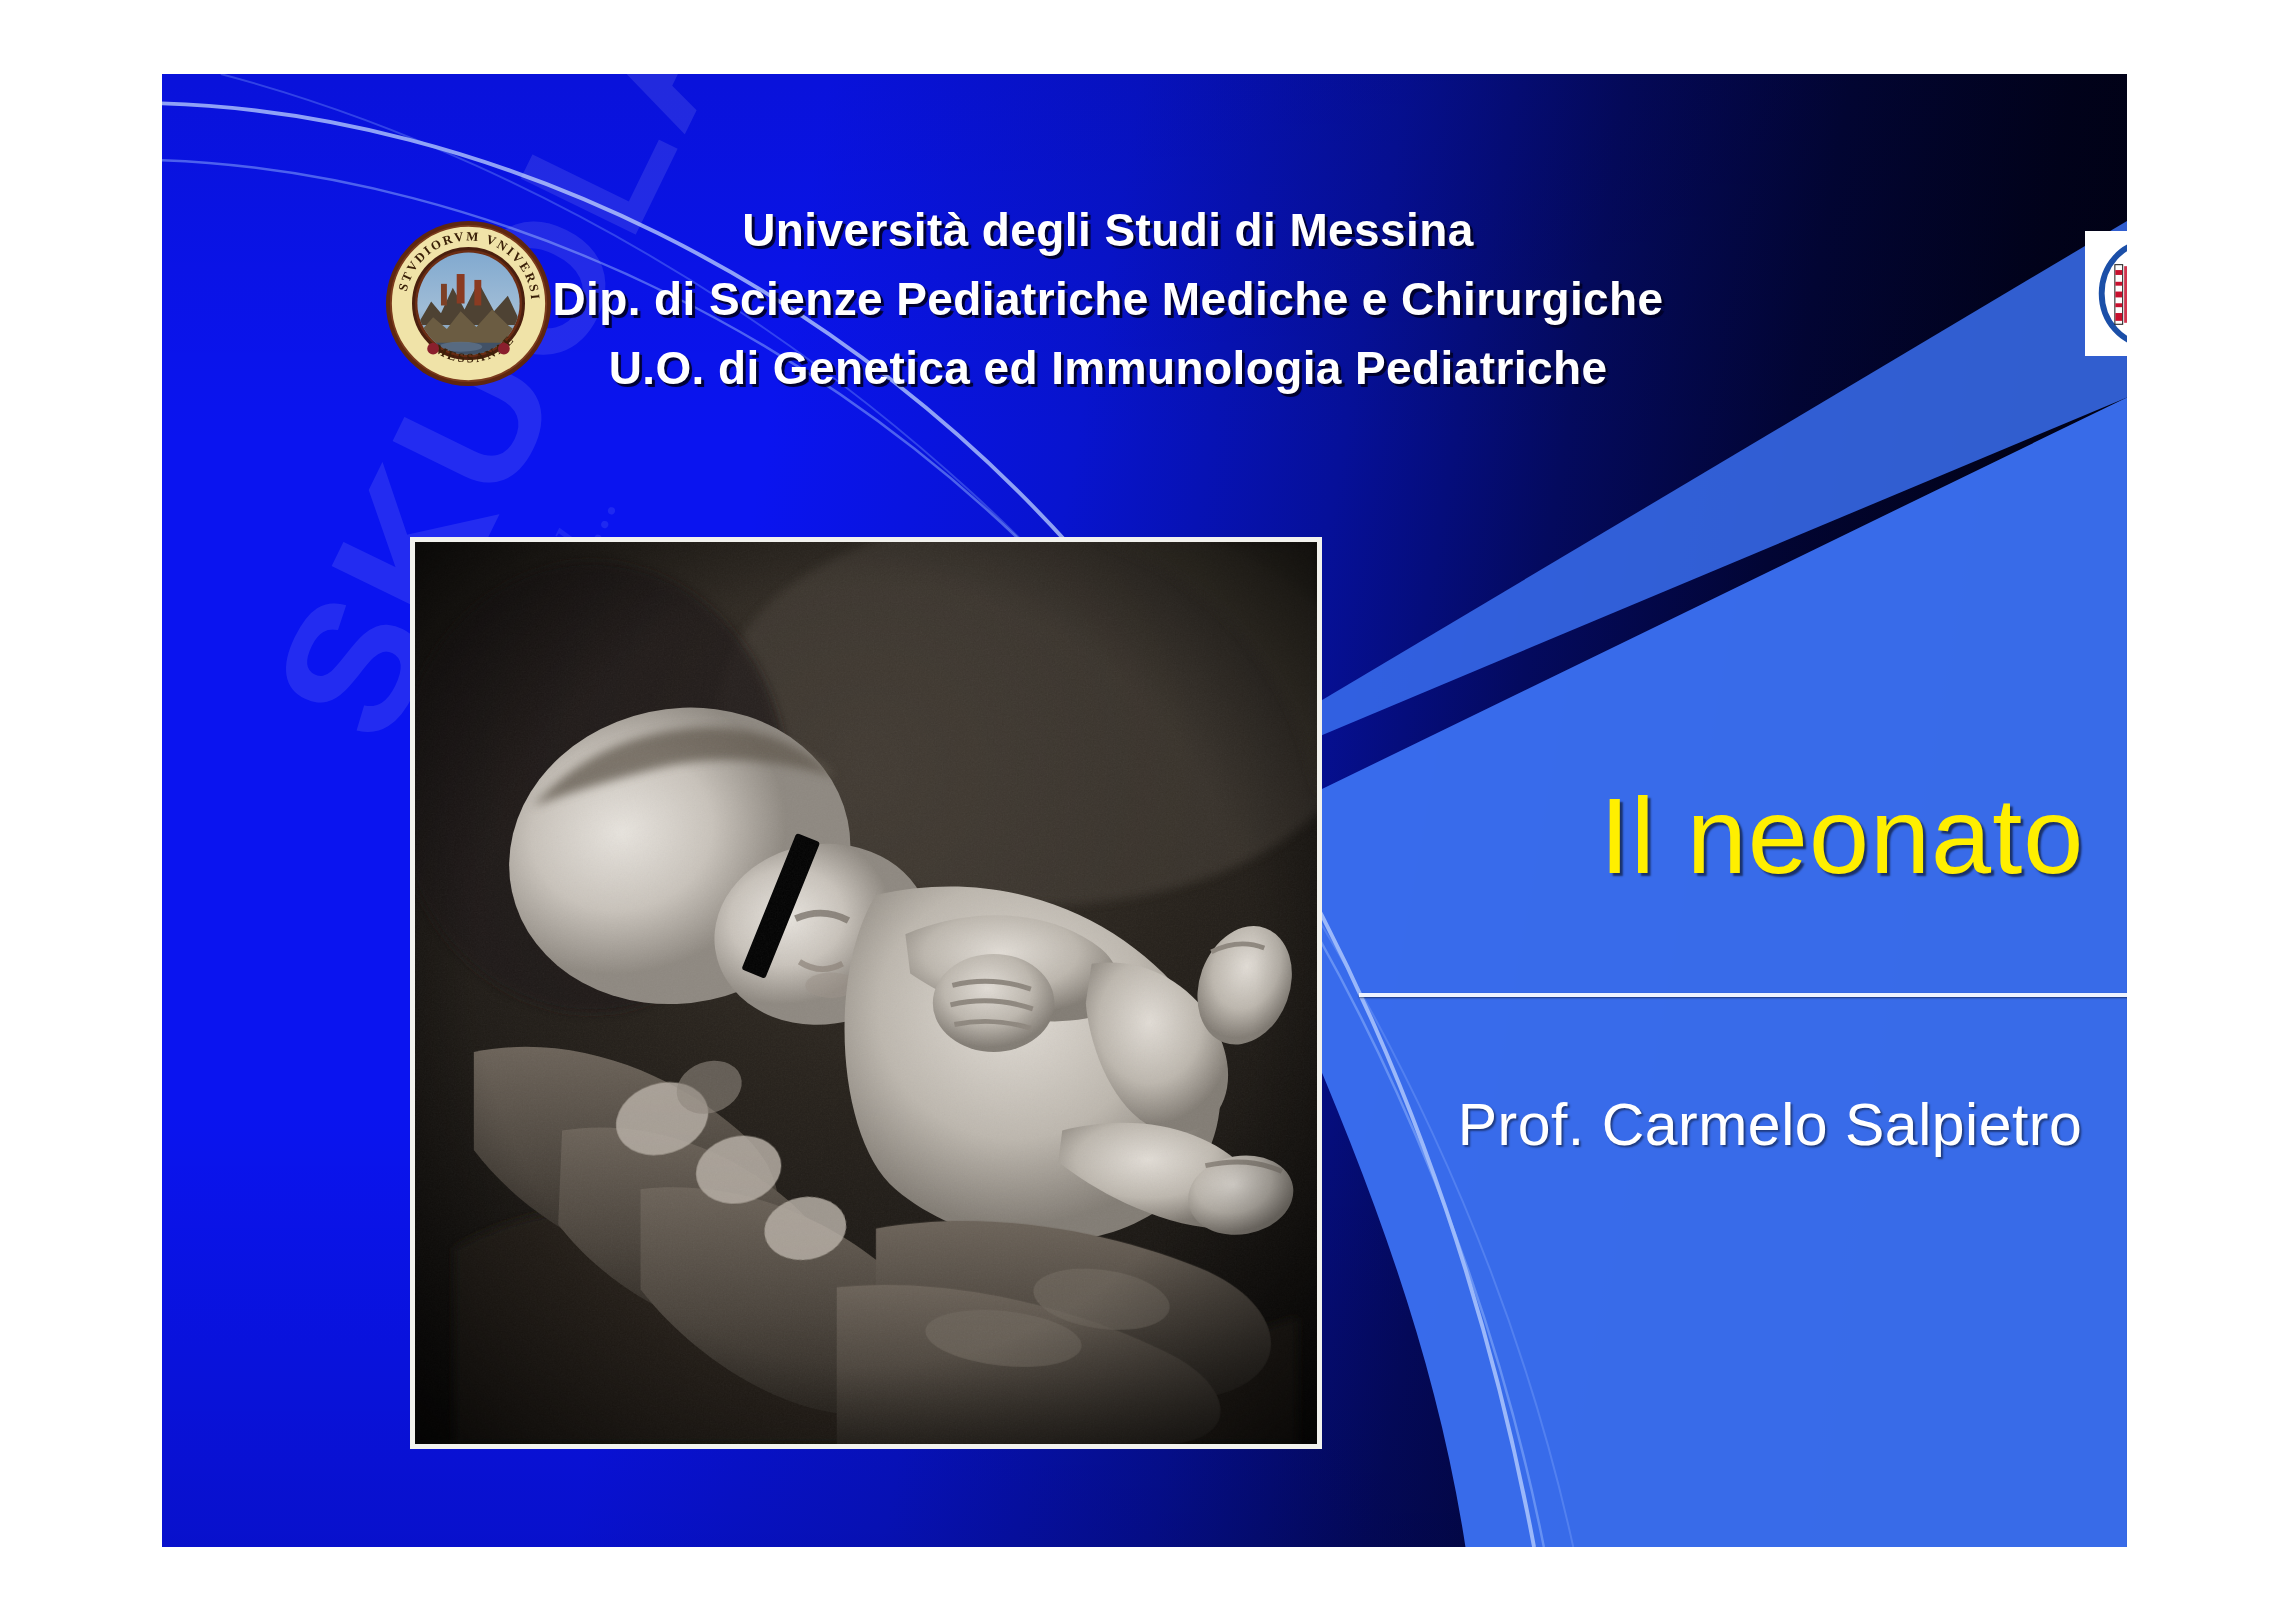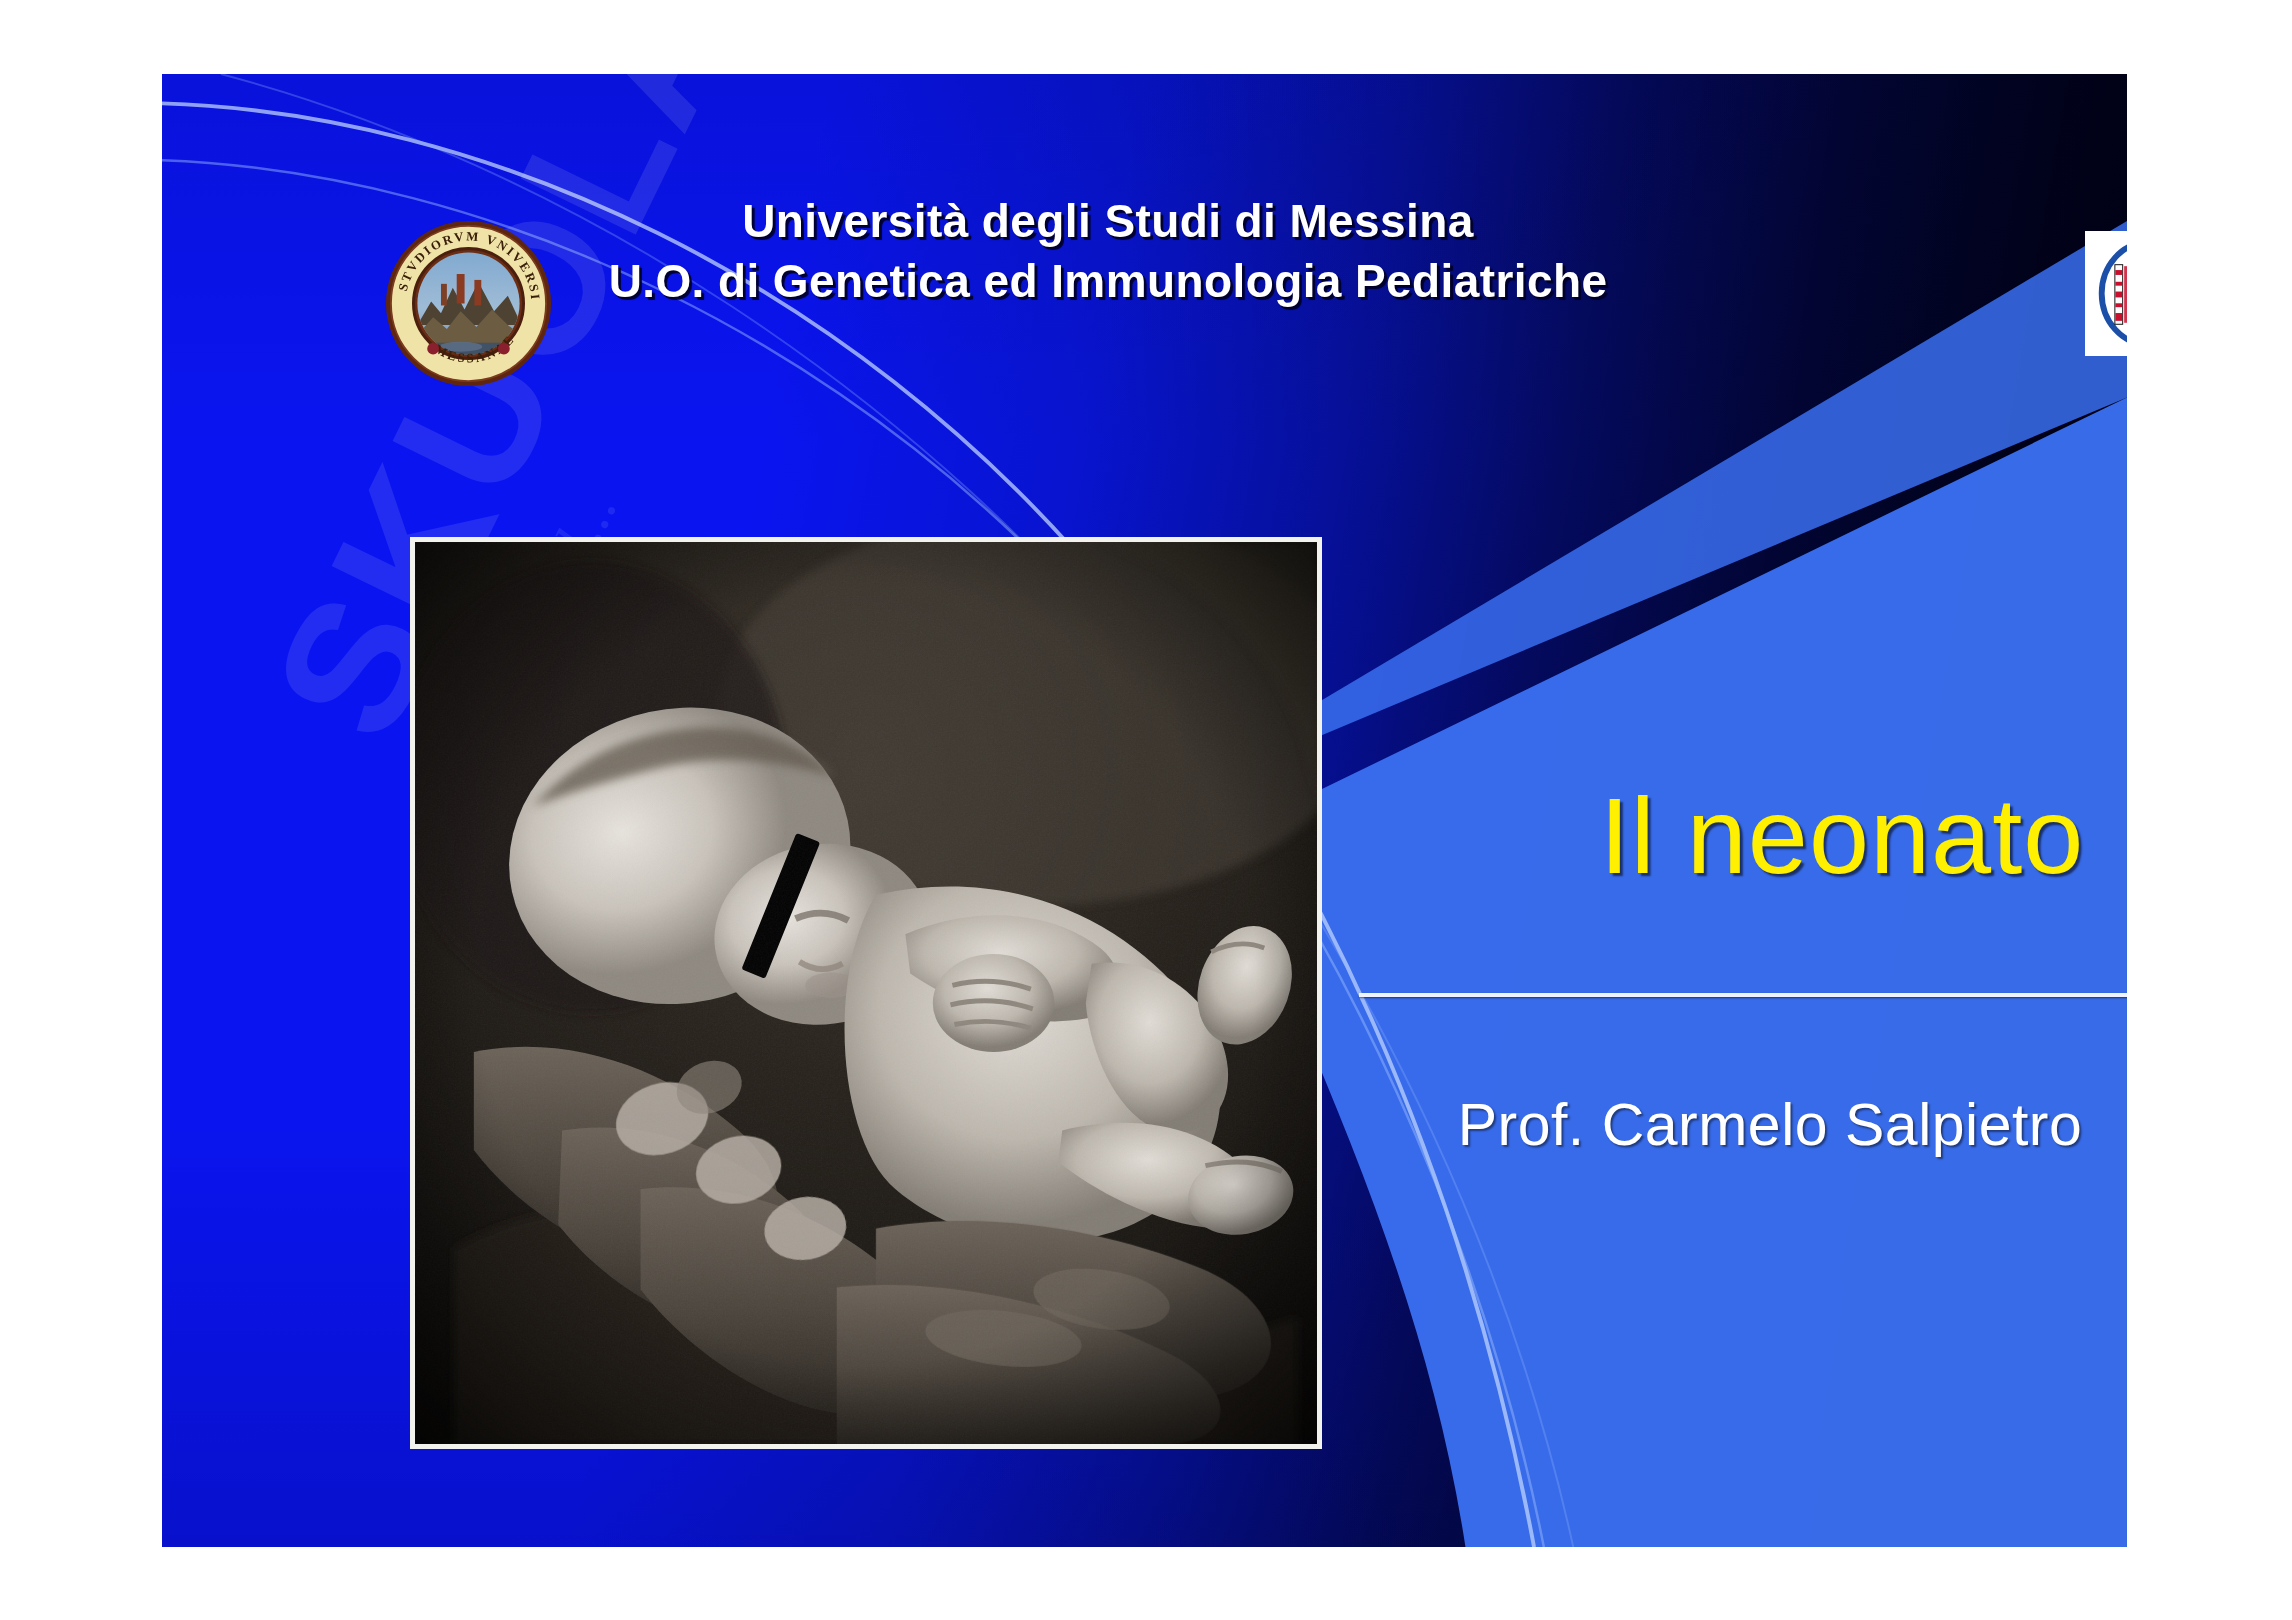--- a/index.html
+++ b/index.html
@@ -108,20 +108,21 @@
   #header-block .hline {
     font-family: "Liberation Sans", sans-serif;
     font-weight: 700;
     color: #ffffff;
     font-size: 46px;
     line-height: 1.30;
     letter-spacing: 0.4px;
     text-shadow: 2.9px 2.9px 0 rgba(0,0,40,0.85),
                  2px 2px 2px rgba(0,0,0,0.6);
     white-space: nowrap;
+    margin-top: 9px;
   }
 
   
   #seal {
     position: absolute;
     left: 222px;
     top: 145px;
     width: 169px;
     height: 169px;
     z-index: 45;
@@ -302,20 +303,21 @@
             <path d="M124 40 l12 -6 l10 16 l-11 7 z"></path>
             <path d="M158 40 l-12 -6 l-10 16 l11 7 z"></path>
             <rect x="134" y="56" width="13" height="38"></rect>
           </g>
         </g>
       </svg>
     </div>
 
     <div id="header-block">
       <div class="hline">Università degli Studi di Messina</div>
+      <div class="hline">Dip. di Scienze Pediatriche Mediche e Chirurgiche</div>
       <div class="hline">U.O. di Genetica ed Immunologia Pediatriche</div>
     </div>
 
     <div id="photo-frame">
       <div id="photo-inner">
         <svg viewBox="0 0 920 920" width="100%" height="100%" preserveAspectRatio="xMidYMid slice">
           <defs>
             <radialGradient id="pg-skin" cx="35%" cy="38%" r="48%">
               <stop offset="0%" stop-color="#e8e4de"></stop>
               <stop offset="55%" stop-color="#c9c3bb"></stop>

